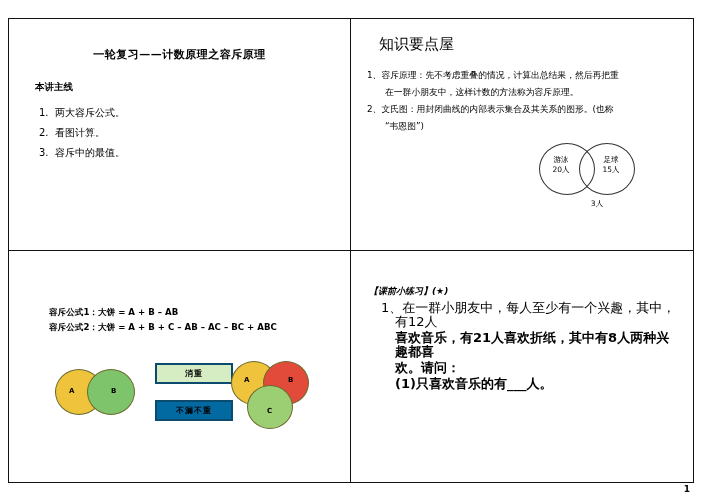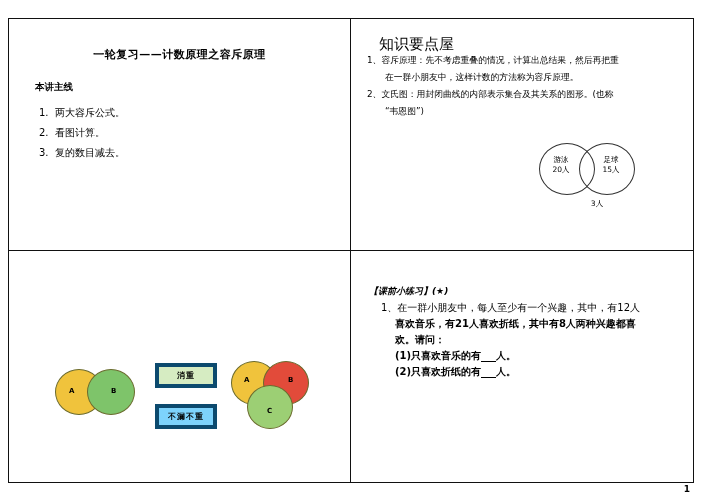--- a/index.html
+++ b/index.html
@@ -75,21 +75,21 @@
   .s2-title {
     position: absolute;
     left: 28px;
     top: 16px;
     font-size: 15px;
     font-weight: normal;
   }
   .s2-body {
     position: absolute;
     left: 16px;
-    top: 34px;
+    top: 49px;
     width: 312px;
     font-size: 8.8px;
     line-height: 14px;
   }
   .s2-body p { margin: 0 0 3px 0; }
   .s2-body .indent { padding-left: 18px; }
   .venn2 {
     position: absolute;
     left: 186px;
     top: 122px;
@@ -155,31 +155,31 @@
   .v2 .t.ta { left: 14px; top: 18px; }
   .v2 .t.tb { left: 56px; top: 18px; }
 
   .boxes {
     position: absolute;
     left: 112px; top: 4px;
     width: 60px;
   }
   .boxes .bx {
     box-sizing: border-box;
-    width: 62px;
+    width: 78px;
     text-align: center;
     font-size: 8px;
     font-weight: bold;
     padding: 3px 0;
-    border: 4px solid #0c4a6e;
+    border: 2px solid #0c4a6e;
     margin-bottom: 16px;
     letter-spacing: 1px;
   }
   .boxes .bx.green { background: #d6ecc2; }
-  .boxes .bx.purple { background: #7dd3fc; }
+  .boxes .bx.purple { background: #0369a1; }
 
   .v3 {
     position: absolute;
     left: 188px; top: 2px;
     width: 94px; height: 70px;
   }
   .v3 .circ {
     position: absolute;
     width: 46px; height: 44px;
     border: 1px solid #6b6b2e;
@@ -201,21 +201,21 @@
     top: 34px;
     font-size: 9px;
     font-weight: bold;
     font-style: italic;
   }
   .s4-body {
     position: absolute;
     left: 30px;
     top: 50px;
     width: 300px;
-    font-size: 10px;
+    font-size: 13px;
     line-height: 14px;
   }
   .s4-body p { margin: 0 0 2px 0; }
   .s4-body .hang { padding-left: 14px; text-indent: -14px; }
   .s4-body .q { padding-left: 14px; font-weight: bold; }
 
   .pagenum {
     position: absolute;
     right: 12px;
     bottom: 2px;
@@ -233,21 +233,21 @@
       <div class="s1-title">一轮复习——计数原理之容斥原理</div>
       <div class="s1-subtitle s1-sub">本讲主线</div>
       <div class="s1-list">
         <div class="li">
           <span class="num">1.</span><span>两大容斥公式。</span>
         </div>
         <div class="li">
           <span class="num">2.</span><span>看图计算。</span>
         </div>
         <div class="li">
-          <span class="num">3.</span><span>复的数目减去。</span>
+          <span class="num">3.</span><span>容斥中的最值。</span>
         </div>
       </div>
     </div>
 
     <div class="slide tr">
       <div class="s2-title">知识要点屋</div>
       <div class="s2-body">
         <p>1、容斥原理：先不考虑重叠的情况，计算出总结果，然后再把重</p>
         <p class="indent">在一群小朋友中，这样计数的方法称为容斥原理。</p>
         <p>2、文氏图：用封闭曲线的内部表示集合及其关系的图形。(也称</p>
@@ -262,20 +262,24 @@
         </div>
         <div class="lbl foot">
           <span>足球</span><br>
           <span>15人</span>
         </div>
         <div class="lbl both">3人</div>
       </div>
     </div>
 
     <div class="slide bl">
+      <div class="s3-form">
+        <div class="f">容斥公式1：大饼 = A + B – AB</div>
+        <div class="f">容斥公式2：大饼 = A + B + C – AB – AC – BC + ABC</div>
+      </div>
       <div class="s3-art">
         <div class="v2">
           <div class="circ a"></div>
           <div class="circ b"></div>
           <div class="t ta">A</div>
           <div class="t tb">B</div>
         </div>
         <div class="boxes">
           <div class="bx green">消重</div>
           <div class="bx purple">不漏不重</div>
@@ -291,19 +295,18 @@
       </div>
     </div>
 
     <div class="slide br">
       <div class="s4-title">【课前小练习】(★)</div>
       <div class="s4-body">
         <p class="hang">1、在一群小朋友中，每人至少有一个兴趣，其中，有12人</p>
         <p class="q">喜欢音乐，有21人喜欢折纸，其中有8人两种兴趣都喜</p>
         <p class="q">欢。请问：</p>
         <p class="q">(1)只喜欢音乐的有___人。</p>
-        <p class="q">(2)只喜欢折纸的有___人。</p>
       </div>
     </div>
 
   </div>
   <div class="pagenum">1</div>
 </div>
 
 </body></html>

